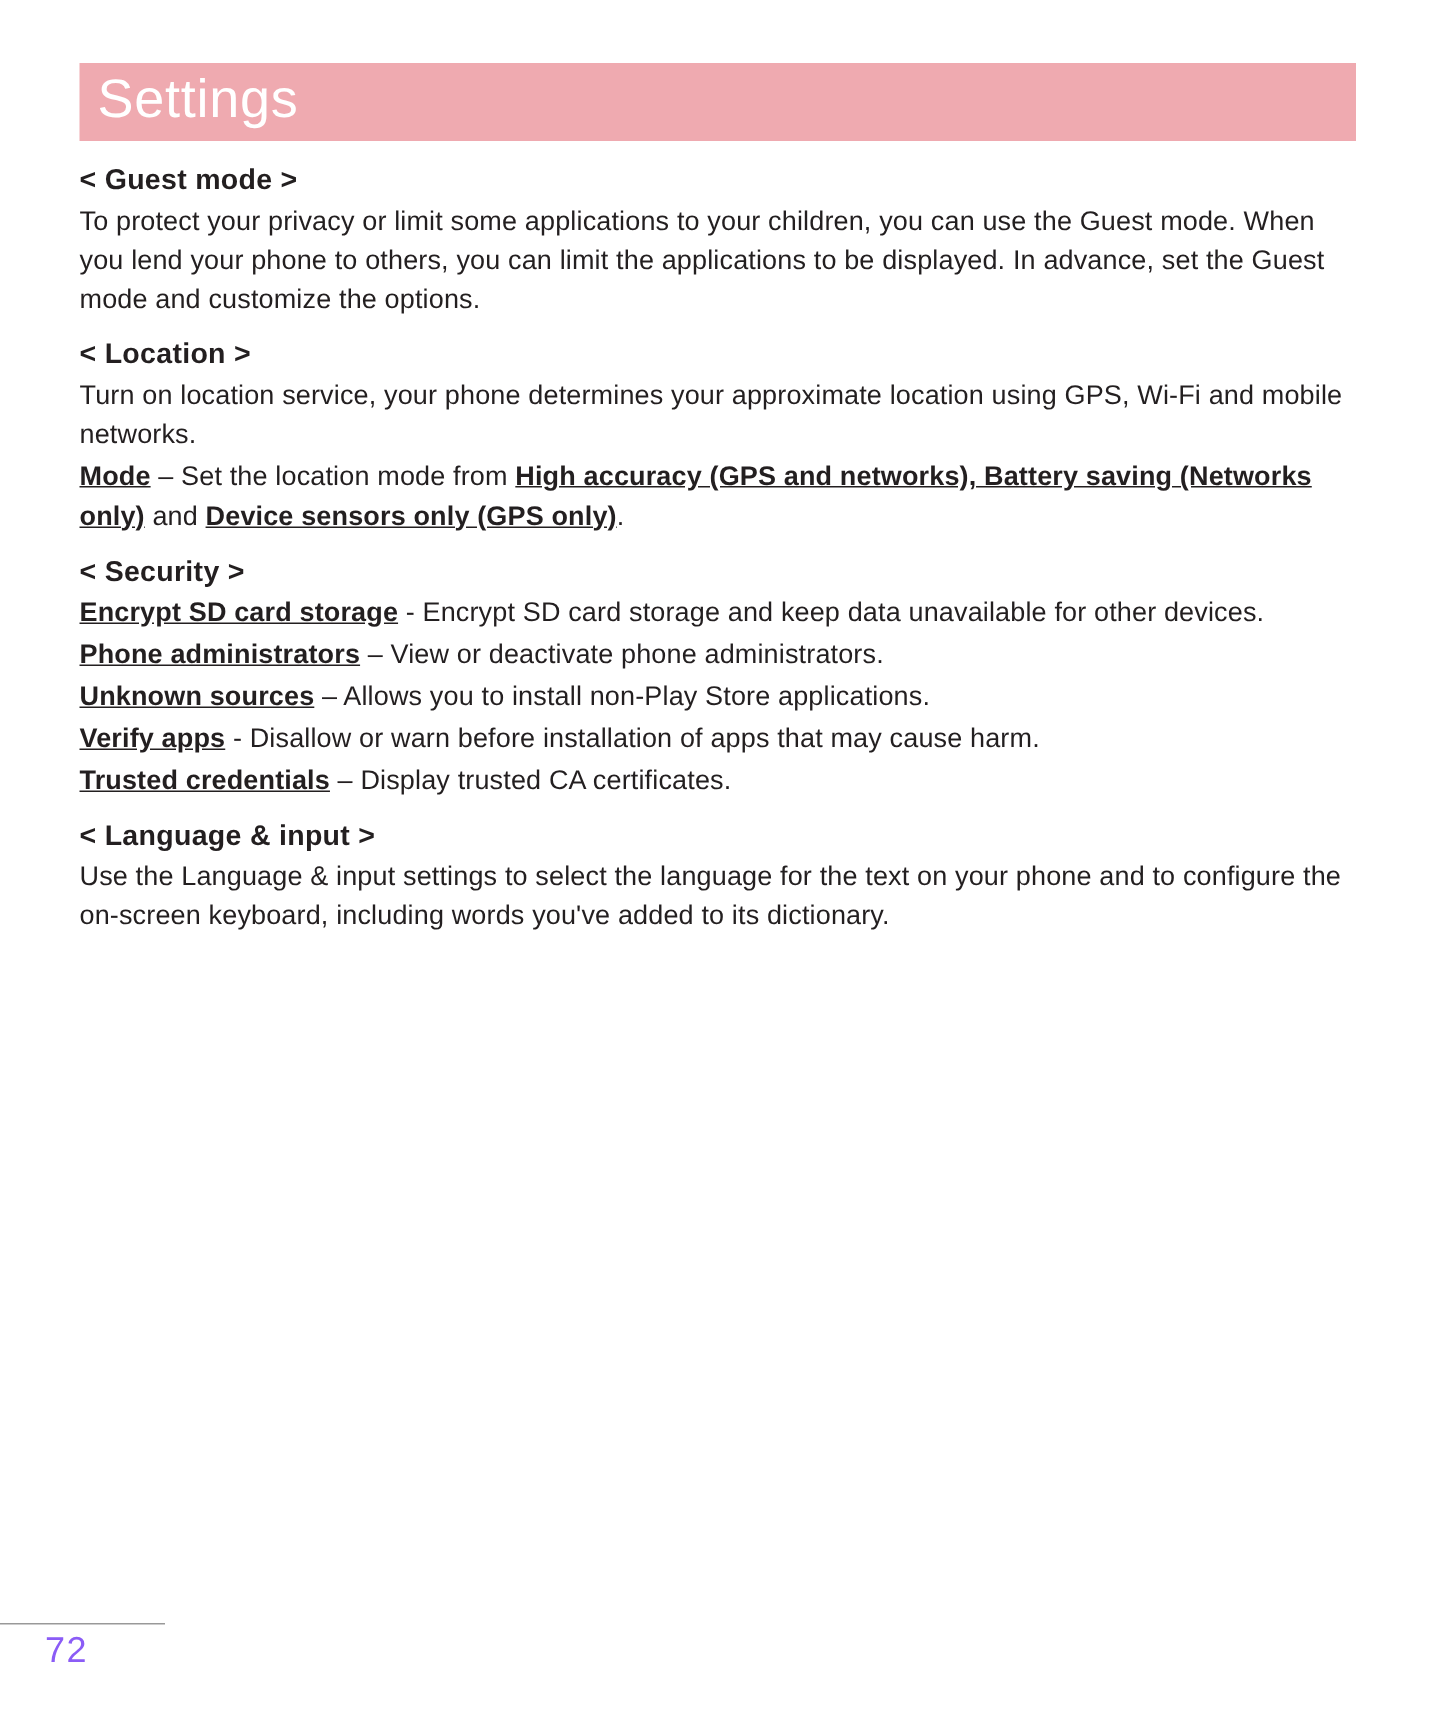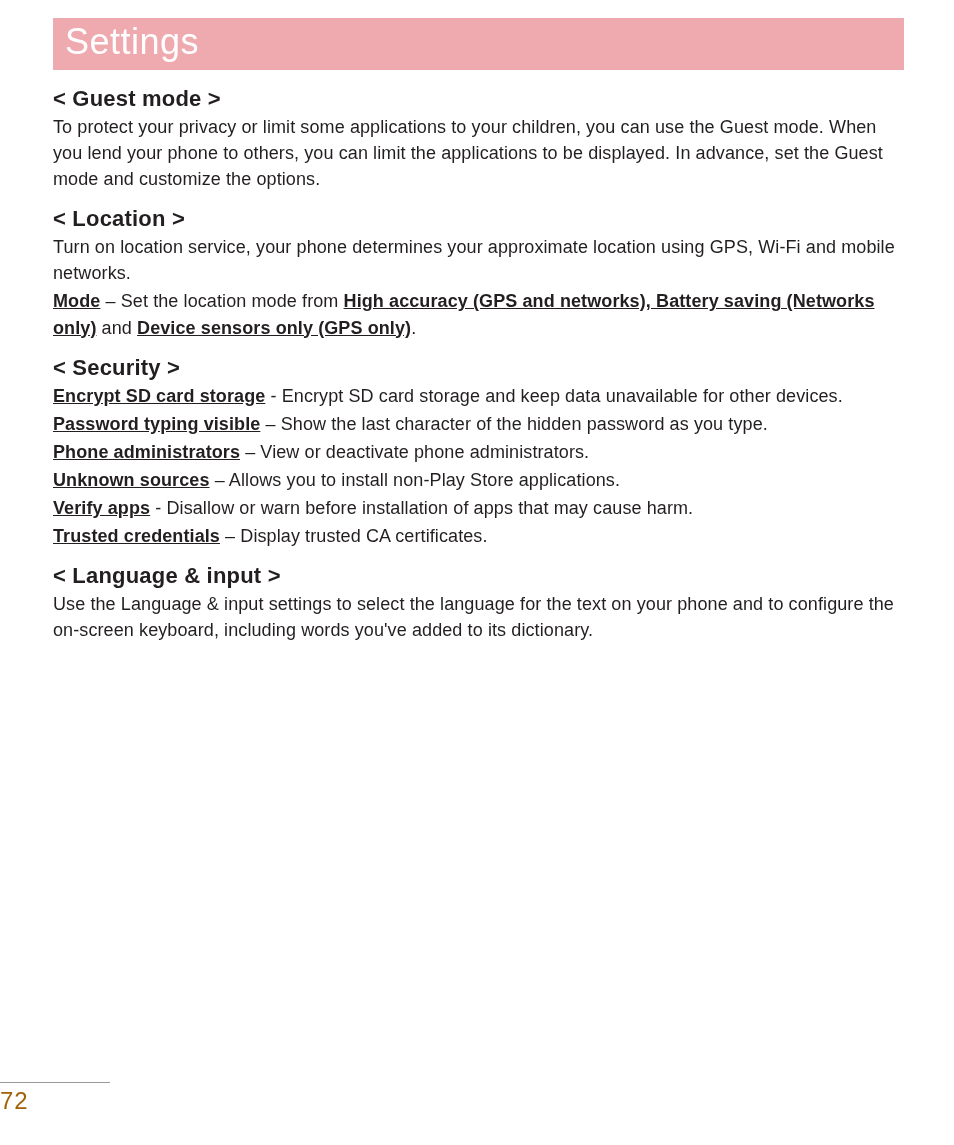--- a/index.html
+++ b/index.html
@@ -9,36 +9,36 @@
     background: #ffffff;
     width: 954px;
     height: 1145px;
     font-family: "Century Gothic", "Avant Garde", "Futura", Arial, sans-serif;
     color: #231f20;
   }
   .page {
     box-sizing: border-box;
     width: 954px;
     height: 1145px;
-    padding: 18px 50px 0 53px;
+    padding: 42px 50px 0 53px;
     position: relative;
   }
   .title-bar {
     background: #efaab0;
     color: #ffffff;
     font-size: 36px;
     font-weight: 400;
     padding: 6px 12px 10px 12px;
     letter-spacing: 0.5px;
     line-height: 1.0;
     margin-bottom: 16px;
   }
   .section-head {
     font-weight: 700;
-    font-size: 22px;
+    font-size: 19px;
     margin-top: 14px;
     margin-bottom: 2px;
     letter-spacing: 0.2px;
   }
   .body-text {
     font-size: 18px;
     line-height: 1.45;
     letter-spacing: 0.1px;
     margin: 0 0 2px 0;
   }
@@ -50,21 +50,22 @@
     width: 100%;
   }
   .footer-rule {
     border: none;
     border-top: 1px solid #999;
     margin: 0 0 4px 0;
     width: 110px;
   }
   .page-num {
     font-size: 24px;
-    color: #a16207;
+    color: #8b5cf6;
+    margin-left: 30px;
     letter-spacing: 1px;
   }
 </style>
 </head>
 <body>
 
 <div class="page">
 
   <div class="title-bar">
     <span>Settings</span>
@@ -74,21 +75,20 @@
   <p class="body-text">To protect your privacy or limit some applications to your children, you can use the Guest mode. When you lend your phone to others, you can limit the applications to be displayed. In advance, set the Guest mode and customize the options.</p>
 
   <div class="section-head">&lt; Location &gt;</div>
   <p class="body-text">Turn on location service, your phone determines your approximate location using GPS, Wi-Fi and mobile networks.</p>
   <p class="body-text">
     <span class="b">Mode</span><span> – Set the location mode from </span><span class="b">High accuracy (GPS and networks), Battery saving (Networks only)</span><span> and </span><span class="b">Device sensors only (GPS only)</span><span>.</span>
   </p>
 
   <div class="section-head">&lt; Security &gt;</div>
   <p class="body-text"><span class="b">Encrypt SD card storage</span><span> - Encrypt SD card storage and keep data unavailable for other devices.</span></p>
-  <p class="body-text"><span class="b">Password typing visible</span><span> – Show the last character of the hidden password as you type.</span></p>
   <p class="body-text"><span class="b">Phone administrators</span><span> – View or deactivate phone administrators.</span></p>
   <p class="body-text"><span class="b">Unknown sources</span><span> – Allows you to install non-Play Store applications.</span></p>
   <p class="body-text"><span class="b">Verify apps</span><span> - Disallow or warn before installation of apps that may cause harm.</span></p>
   <p class="body-text"><span class="b">Trusted credentials</span><span> – Display trusted CA certificates.</span></p>
 
   <div class="section-head">&lt; Language &amp; input &gt;</div>
   <p class="body-text">Use the Language &amp; input settings to select the language for the text on your phone and to configure the on-screen keyboard, including words you've added to its dictionary.</p>
 
   <div class="footer">
     <hr class="footer-rule">

